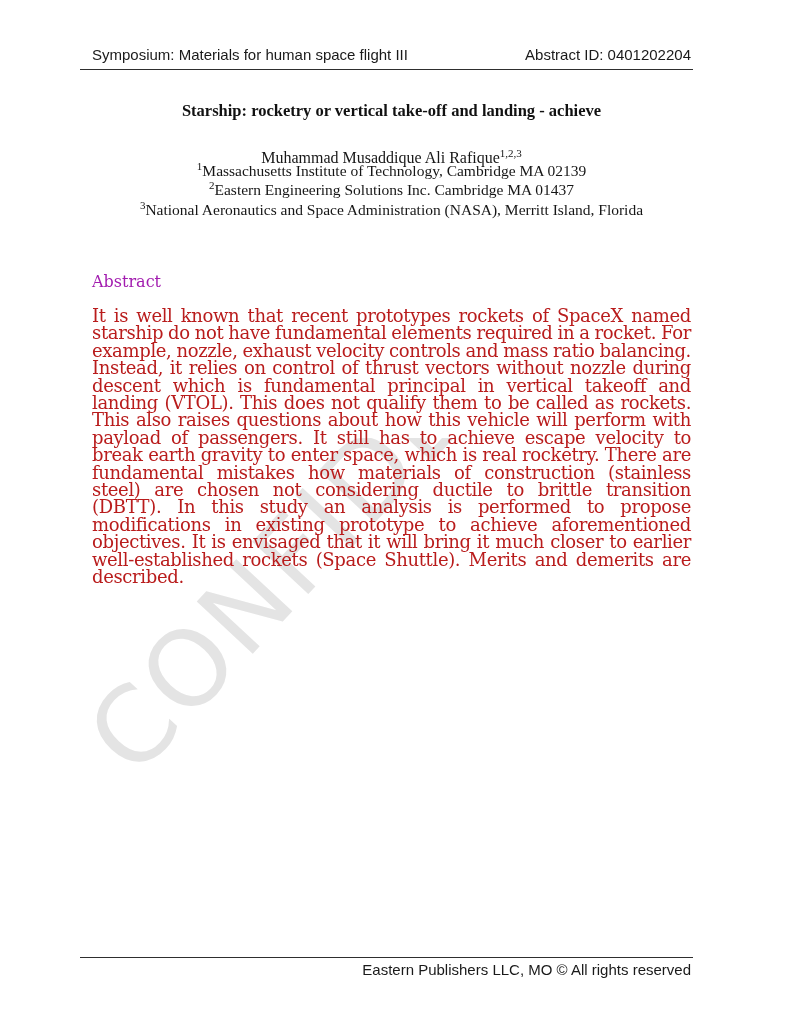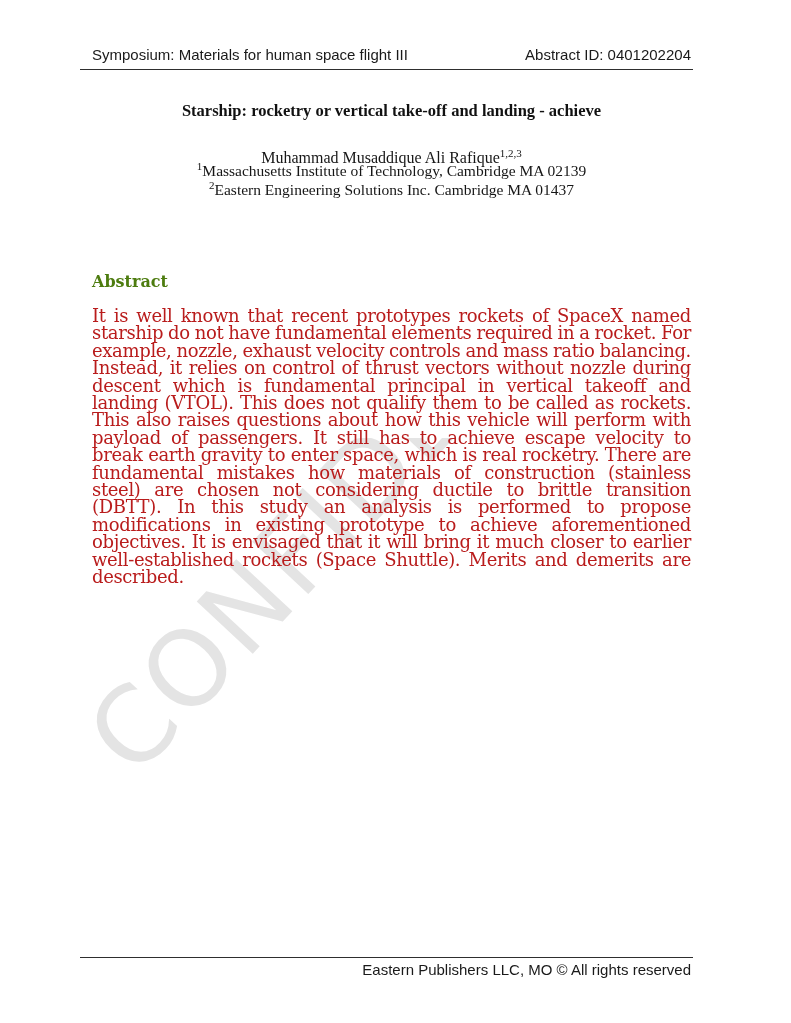--- a/index.html
+++ b/index.html
@@ -34,21 +34,21 @@
   }
   sup{font-size:11px;line-height:0;}
   .affiliations{
     position:absolute;top:161px;left:52px;width:679px;
     text-align:center;font-size:15.5px;line-height:19.3px;color:#161616;
   }
   
   .abstract-heading{
     position:absolute;top:272px;left:92px;
     font-family:"DejaVu Serif", serif;
-    font-weight:bold;font-size:16px;color:#4d7c0f;
+    font-weight:normal;font-size:16px;color:#a21caf;
   }
   .abstract-body{
     position:absolute;top:307px;left:92px;width:599px;
     font-family:"DejaVu Serif", serif;
     font-size:18px;line-height:17.4px;
     letter-spacing:-0.35px;word-spacing:-0.4px;
     text-align:justify;color:#b91c1c;
   }
   
   .watermark-clip{
@@ -93,20 +93,21 @@
   </div>
   <div class="header-rule"></div>
 
   <div class="title">Starship: rocketry or vertical take-off and landing - achieve</div>
 
   <div class="author"><span>Muhammad Musaddique Ali Rafique</span><sup>1,2,3</sup></div>
 
   <div class="affiliations">
     <div><sup>1</sup><span>Massachusetts Institute of Technology, Cambridge MA 02139</span></div>
     <div><sup>2</sup><span>Eastern Engineering Solutions Inc. Cambridge MA 01437</span></div>
+    <div><sup>3</sup><span>National Aeronautics and Space Administration (NASA), Merritt Island, Florida</span></div>
   </div>
 
   <div class="abstract-heading">Abstract</div>
 
   <div class="watermark-clip">
     <div class="watermark">CONFIDENTIAL</div>
   </div>
 
   <div class="abstract-body">It is well known that recent prototypes rockets of SpaceX named starship do not have fundamental elements required in a rocket. For example, nozzle, exhaust velocity controls and mass ratio balancing. Instead, it relies on control of thrust vectors without nozzle during descent which is fundamental principal in vertical takeoff and landing (VTOL). This does not qualify them to be called as rockets. This also raises questions about how this vehicle will perform with payload of passengers. It still has to achieve escape velocity to break earth gravity to enter space, which is real rocketry. There are fundamental mistakes how materials of construction (stainless steel) are chosen not considering ductile to brittle transition (DBTT). In this study an analysis is performed to propose modifications in existing prototype to achieve aforementioned objectives. It is envisaged that it will bring it much closer to earlier well-established rockets (Space Shuttle). Merits and demerits are described.</div>
 

